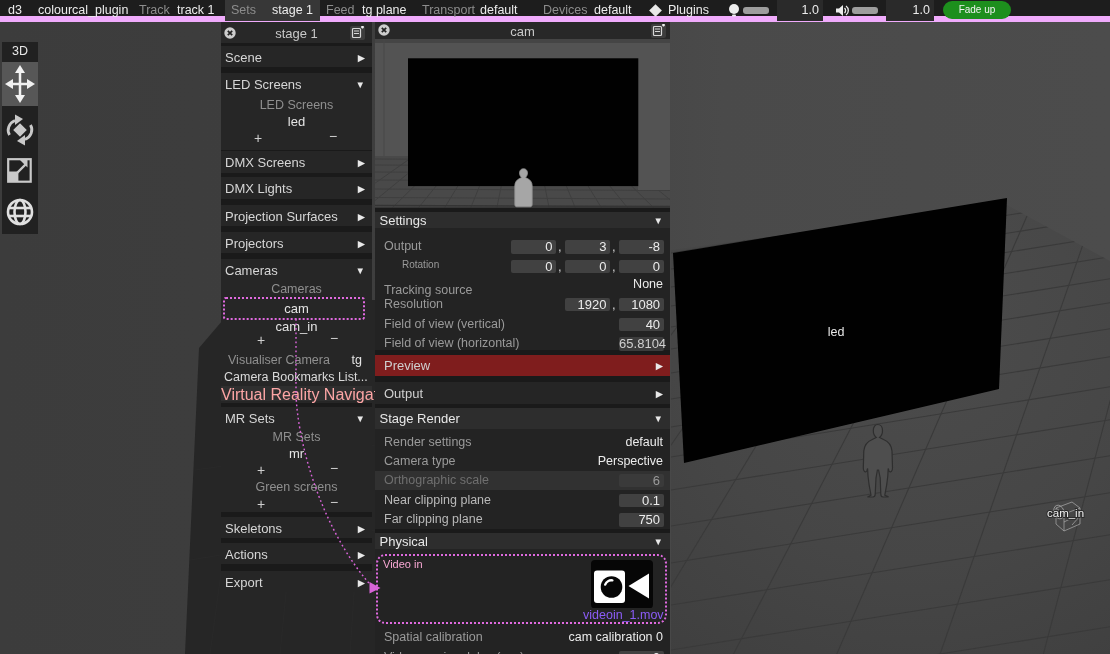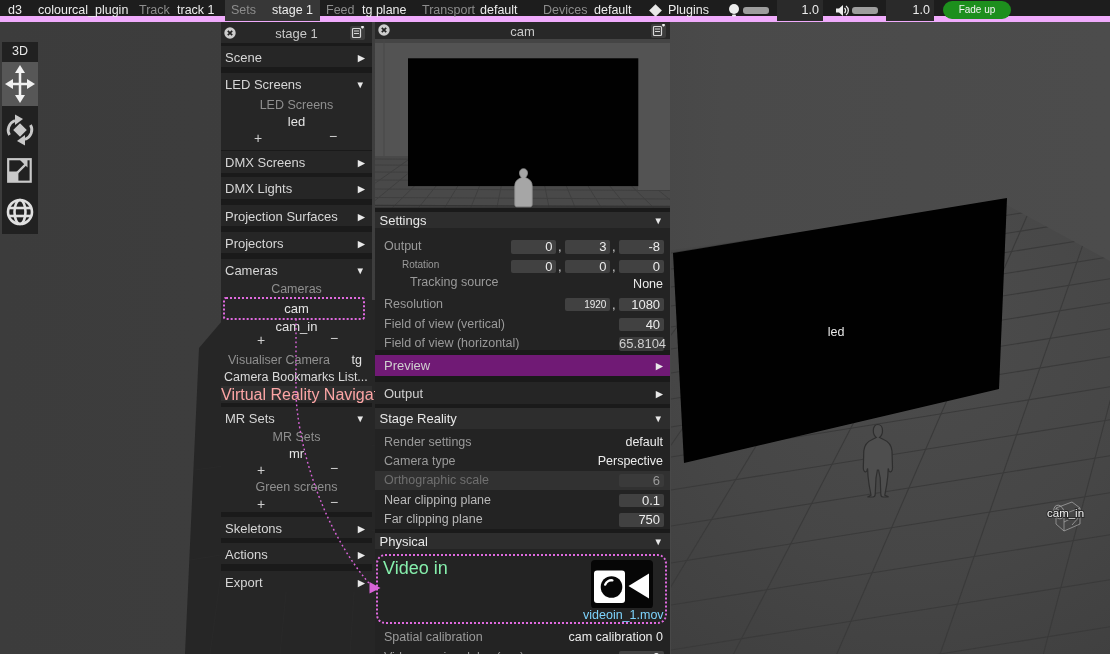--- a/index.html
+++ b/index.html
@@ -299,69 +299,69 @@
       <div class="abs" style="left:182.9px;top:217px;color:#cfcfcf;font-size:13px;">,</div>
       <div class="abs" style="left:190.4px;top:218.2px;width:45.0px;height:13.5px;background:#414141;border-radius:2px;color:#ececec;font-size:13px;text-align:right;padding-right:4px;line-height:13.5px;">3</div>
       <div class="abs" style="left:236.9px;top:217px;color:#cfcfcf;font-size:13px;">,</div>
       <div class="abs" style="left:244.1px;top:218.2px;width:45.0px;height:13.5px;background:#414141;border-radius:2px;color:#ececec;font-size:13px;text-align:right;padding-right:4px;line-height:13.5px;">-8</div>
       <div class="abs" style="left:27px;top:236.7px;color:#9a9a9a;font-size:10px;white-space:nowrap;">Rotation</div>
       <div class="abs" style="left:136.4px;top:237.7px;width:45.0px;height:13.5px;background:#414141;border-radius:2px;color:#ececec;font-size:13px;text-align:right;padding-right:4px;line-height:13.5px;">0</div>
       <div class="abs" style="left:182.9px;top:236.5px;color:#cfcfcf;font-size:13px;">,</div>
       <div class="abs" style="left:190.4px;top:237.7px;width:45.0px;height:13.5px;background:#414141;border-radius:2px;color:#ececec;font-size:13px;text-align:right;padding-right:4px;line-height:13.5px;">0</div>
       <div class="abs" style="left:236.9px;top:236.5px;color:#cfcfcf;font-size:13px;">,</div>
       <div class="abs" style="left:244.1px;top:237.7px;width:45.0px;height:13.5px;background:#414141;border-radius:2px;color:#ececec;font-size:13px;text-align:right;padding-right:4px;line-height:13.5px;">0</div>
-      <div class="abs" style="left:9px;top:253px;color:#9a9a9a;font-size:12.5px;white-space:nowrap;margin-left:26px;">Tracking source</div>
+      <div class="abs" style="left:9px;top:261px;color:#9a9a9a;font-size:12.5px;white-space:nowrap;">Tracking source</div>
       <div class="abs" style="right:7px;top:255.2px;color:#ececec;font-size:12.5px;">None</div>
       <div class="abs" style="left:9px;top:274.7px;color:#9a9a9a;font-size:12.5px;white-space:nowrap;">Resolution</div>
-      <div class="abs" style="left:190.4px;top:275.7px;width:45.0px;height:13.5px;background:#414141;border-radius:2px;color:#ececec;font-size:10px;text-align:right;padding-right:4px;line-height:13.5px;">1920</div>
+      <div class="abs" style="left:190.4px;top:275.7px;width:45.0px;height:13.5px;background:#414141;border-radius:2px;color:#ececec;font-size:13px;text-align:right;padding-right:4px;line-height:13.5px;">1920</div>
       <div class="abs" style="left:236.9px;top:274.5px;color:#cfcfcf;font-size:13px;">,</div>
       <div class="abs" style="left:244.1px;top:275.7px;width:45.0px;height:13.5px;background:#414141;border-radius:2px;color:#ececec;font-size:13px;text-align:right;padding-right:4px;line-height:13.5px;">1080</div>
       <div class="abs" style="left:9px;top:294.7px;color:#9a9a9a;font-size:12.5px;white-space:nowrap;">Field of view (vertical)</div>
       <div class="abs" style="left:244.1px;top:295.7px;width:45.0px;height:13.5px;background:#414141;border-radius:2px;color:#ececec;font-size:13px;text-align:right;padding-right:4px;line-height:13.5px;">40</div>
       <div class="abs" style="left:9px;top:314.2px;color:#9a9a9a;font-size:12.5px;white-space:nowrap;">Field of view (horizontal)</div>
       <div class="abs" style="left:244.1px;top:315.2px;width:45.0px;height:13.5px;background:#3c3c3c;border-radius:2px;color:#d0d0d0;font-size:13px;text-align:right;padding-right:4px;line-height:13.5px;">65.8104</div>
-      <div class="row" style="top:332.5px;height:21.5px;background:#701a75;">
+      <div class="row" style="top:332.5px;height:21.5px;background:#7f1d1d;">
         <div class="rowlbl" style="left:9px;color:#cfcfcf;">Preview</div>
         <div class="arr">▶</div>
       </div>
       <div class="row" style="top:360px;height:21.5px;background:#252525;">
         <div class="rowlbl" style="left:9px;color:#cfcfcf;">Output</div>
         <div class="arr">▶</div>
       </div>
       <div class="row" style="top:386px;height:20.5px;background:#2d2d2d;color:#e8e8e8;">
-        <div class="rowlbl" style="left:4.5px;">Stage Reality</div>
+        <div class="rowlbl" style="left:4.5px;">Stage Render</div>
         <div class="arr">▼</div>
       </div>
       <div class="abs" style="top:406.5px;left:0;width:295px;height:100px;background:#232323;"></div>
       <div class="abs" style="left:9px;top:412.7px;color:#9a9a9a;font-size:12.5px;white-space:nowrap;">Render settings</div>
       <div class="abs" style="right:7px;top:412.7px;color:#ececec;font-size:12.5px;">default</div>
       <div class="abs" style="left:9px;top:431.7px;color:#9a9a9a;font-size:12.5px;white-space:nowrap;">Camera type</div>
       <div class="abs" style="right:7px;top:431.7px;color:#ececec;font-size:12.5px;">Perspective</div>
       <div class="abs" style="top:448.5px;left:0;width:295px;height:19px;background:#313131;"></div>
       <div class="abs" style="left:9px;top:450.7px;color:#6f6f6f;font-size:12.5px;white-space:nowrap;">Orthographic scale</div>
       <div class="abs" style="left:244.1px;top:451.7px;width:45.0px;height:13.5px;background:#3a3a3a;border-radius:2px;color:#9a9a9a;font-size:13px;text-align:right;padding-right:4px;line-height:13.5px;">6</div>
       <div class="abs" style="left:9px;top:470.7px;color:#b9b9b9;font-size:12.5px;white-space:nowrap;">Near clipping plane</div>
       <div class="abs" style="left:244.1px;top:471.7px;width:45.0px;height:13.5px;background:#414141;border-radius:2px;color:#ececec;font-size:13px;text-align:right;padding-right:4px;line-height:13.5px;">0.1</div>
       <div class="abs" style="left:9px;top:490.2px;color:#b9b9b9;font-size:12.5px;white-space:nowrap;">Far clipping plane</div>
       <div class="abs" style="left:244.1px;top:491.2px;width:45.0px;height:13.5px;background:#414141;border-radius:2px;color:#ececec;font-size:13px;text-align:right;padding-right:4px;line-height:13.5px;">750</div>
       <div class="row" style="top:510.5px;height:16.5px;background:#2d2d2d;color:#e8e8e8;">
         <div class="rowlbl" style="left:4.5px;">Physical</div>
         <div class="arr">▼</div>
       </div>
       <div class="abs" style="top:527px;left:0;width:295px;height:105px;background:#232323;"></div>
       <div class="abs" style="left:1px;top:531.5px;width:291px;height:70px;border:2.5px dotted #e06ae0;border-radius:9px;"></div>
-      <div class="abs" style="left:8px;top:536px;color:#86efac;font-size:18px;text-align:right;">Video in</div>
+      <div class="abs" style="left:8px;top:536px;color:#f9a8d4;font-size:11px;text-align:right;">Video in</div>
       <svg class="abs" style="left:216px;top:537.5px;" width="62" height="48.5" viewBox="0 0 62 48.5">
         <rect x="0" y="0" width="62" height="48.5" rx="4" fill="#060606"></rect>
         <rect x="3" y="10.5" width="31" height="32.5" rx="3" fill="#ffffff"></rect>
         <circle cx="20.5" cy="27" r="10.8" fill="#060606"></circle>
         <path d="M14.2,24.6 A6.6,6.6 0 0 1 21.4,20.4" stroke="#fff" stroke-width="2.4" fill="none" stroke-linecap="round"></path>
         <polygon points="58,13.5 58,38.5 37.5,26" fill="#ffffff"></polygon>
       </svg>
-      <div class="abs" style="left:208px;top:586px;width:80px;text-align:center;color:#7dd3fc;font-size:12.5px;">videoin_1.mov</div>
+      <div class="abs" style="left:208px;top:586px;width:80px;text-align:center;color:#8b5cf6;font-size:12.5px;">videoin_1.mov</div>
       <div class="abs" style="left:9px;top:608.2px;color:#9a9a9a;font-size:12.5px;white-space:nowrap;text-align:right;">Spatial calibration</div>
       <div class="abs" style="right:7px;top:608.2px;color:#ececec;font-size:12.5px;">cam calibration 0</div>
       <div class="abs" style="left:9px;top:627.7px;color:#9a9a9a;font-size:12.5px;white-space:nowrap;">Video receive delay (sec)</div>
       <div class="abs" style="left:244.1px;top:628.7px;width:45.0px;height:13.5px;background:#414141;border-radius:2px;color:#ececec;font-size:13px;text-align:right;padding-right:4px;line-height:13.5px;">0</div>
     </div>
 <svg id="link" width="1110" height="654" viewBox="0 0 1110 654" style="position:absolute;left:0;top:0;pointer-events:none;">
       <path d="M296,319 L296,395 C298,445 322,530 371,585.5" fill="none" stroke="#d964d9" stroke-width="1.45" stroke-dasharray="1.8,2.7"></path>
       <polygon points="369.5,582 380.5,588 369.5,593.5" fill="#d964d9"></polygon>
     </svg>
 </div>

